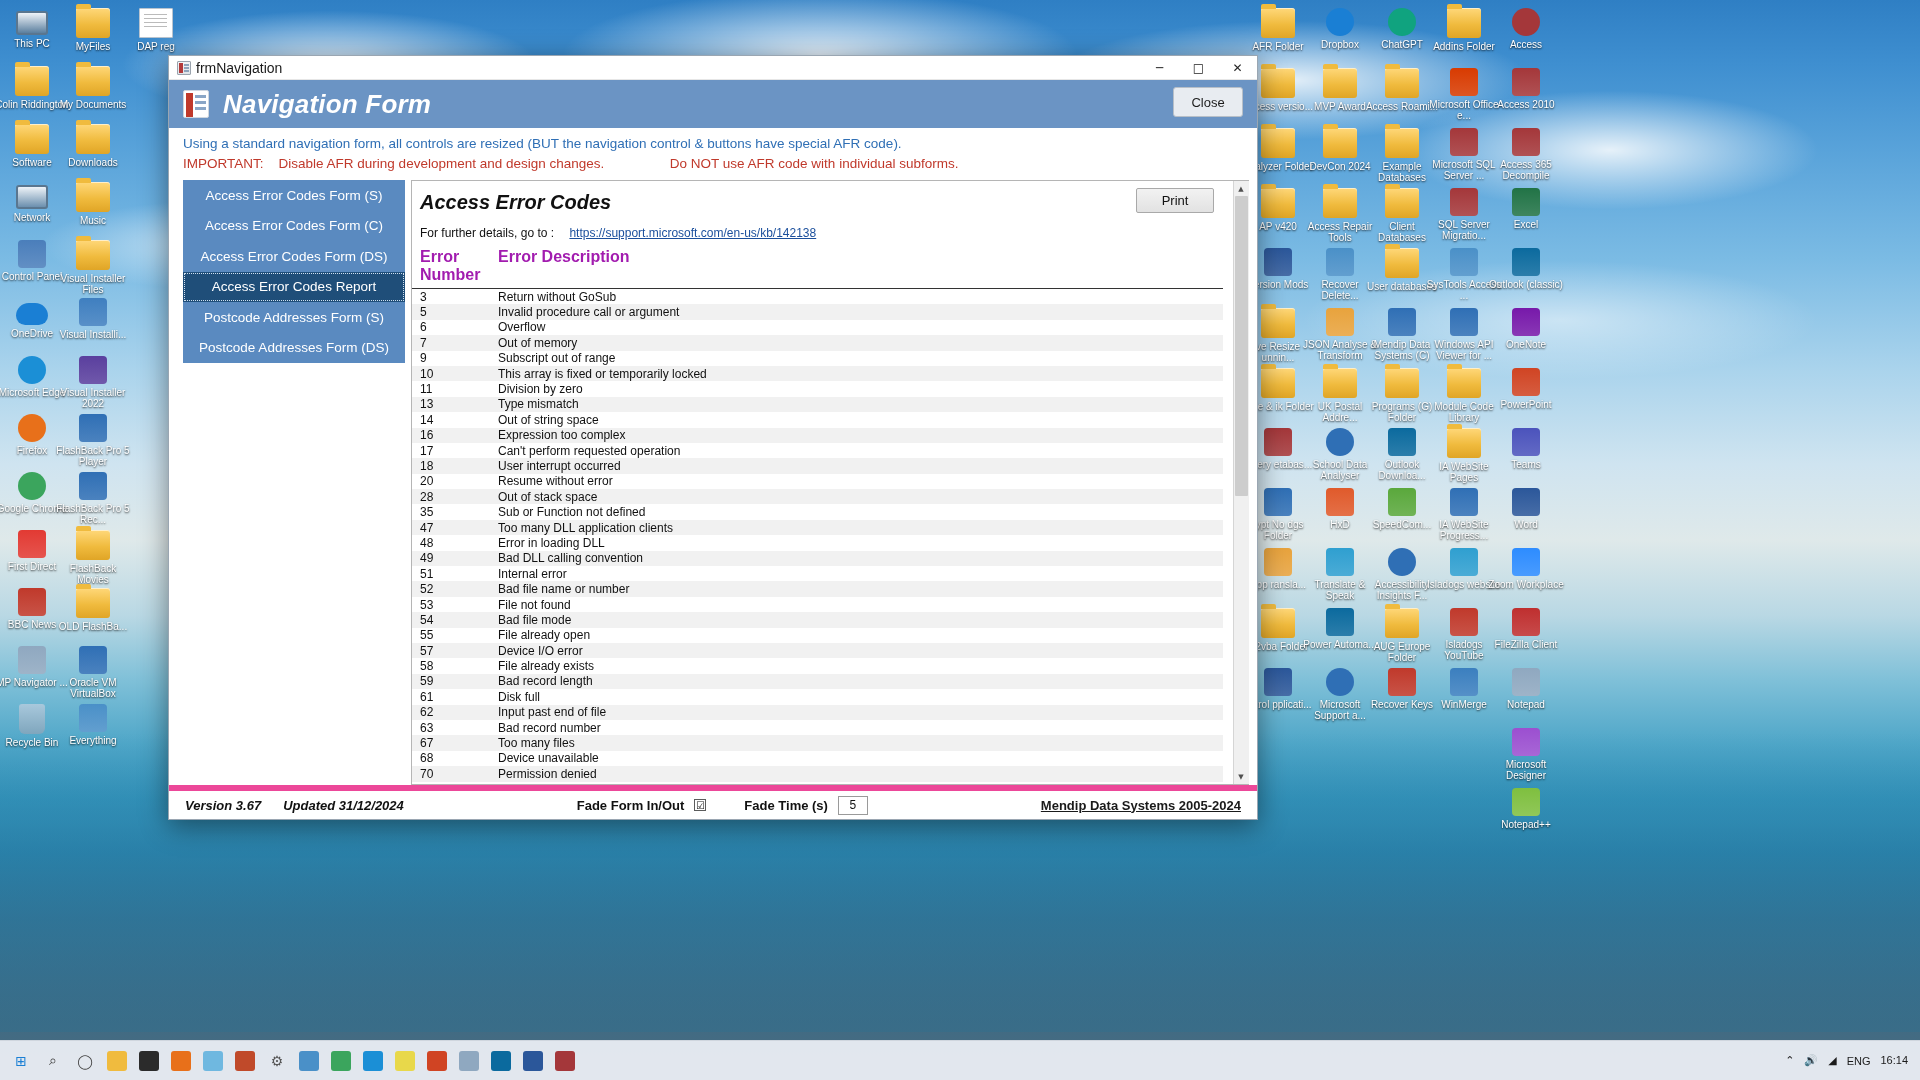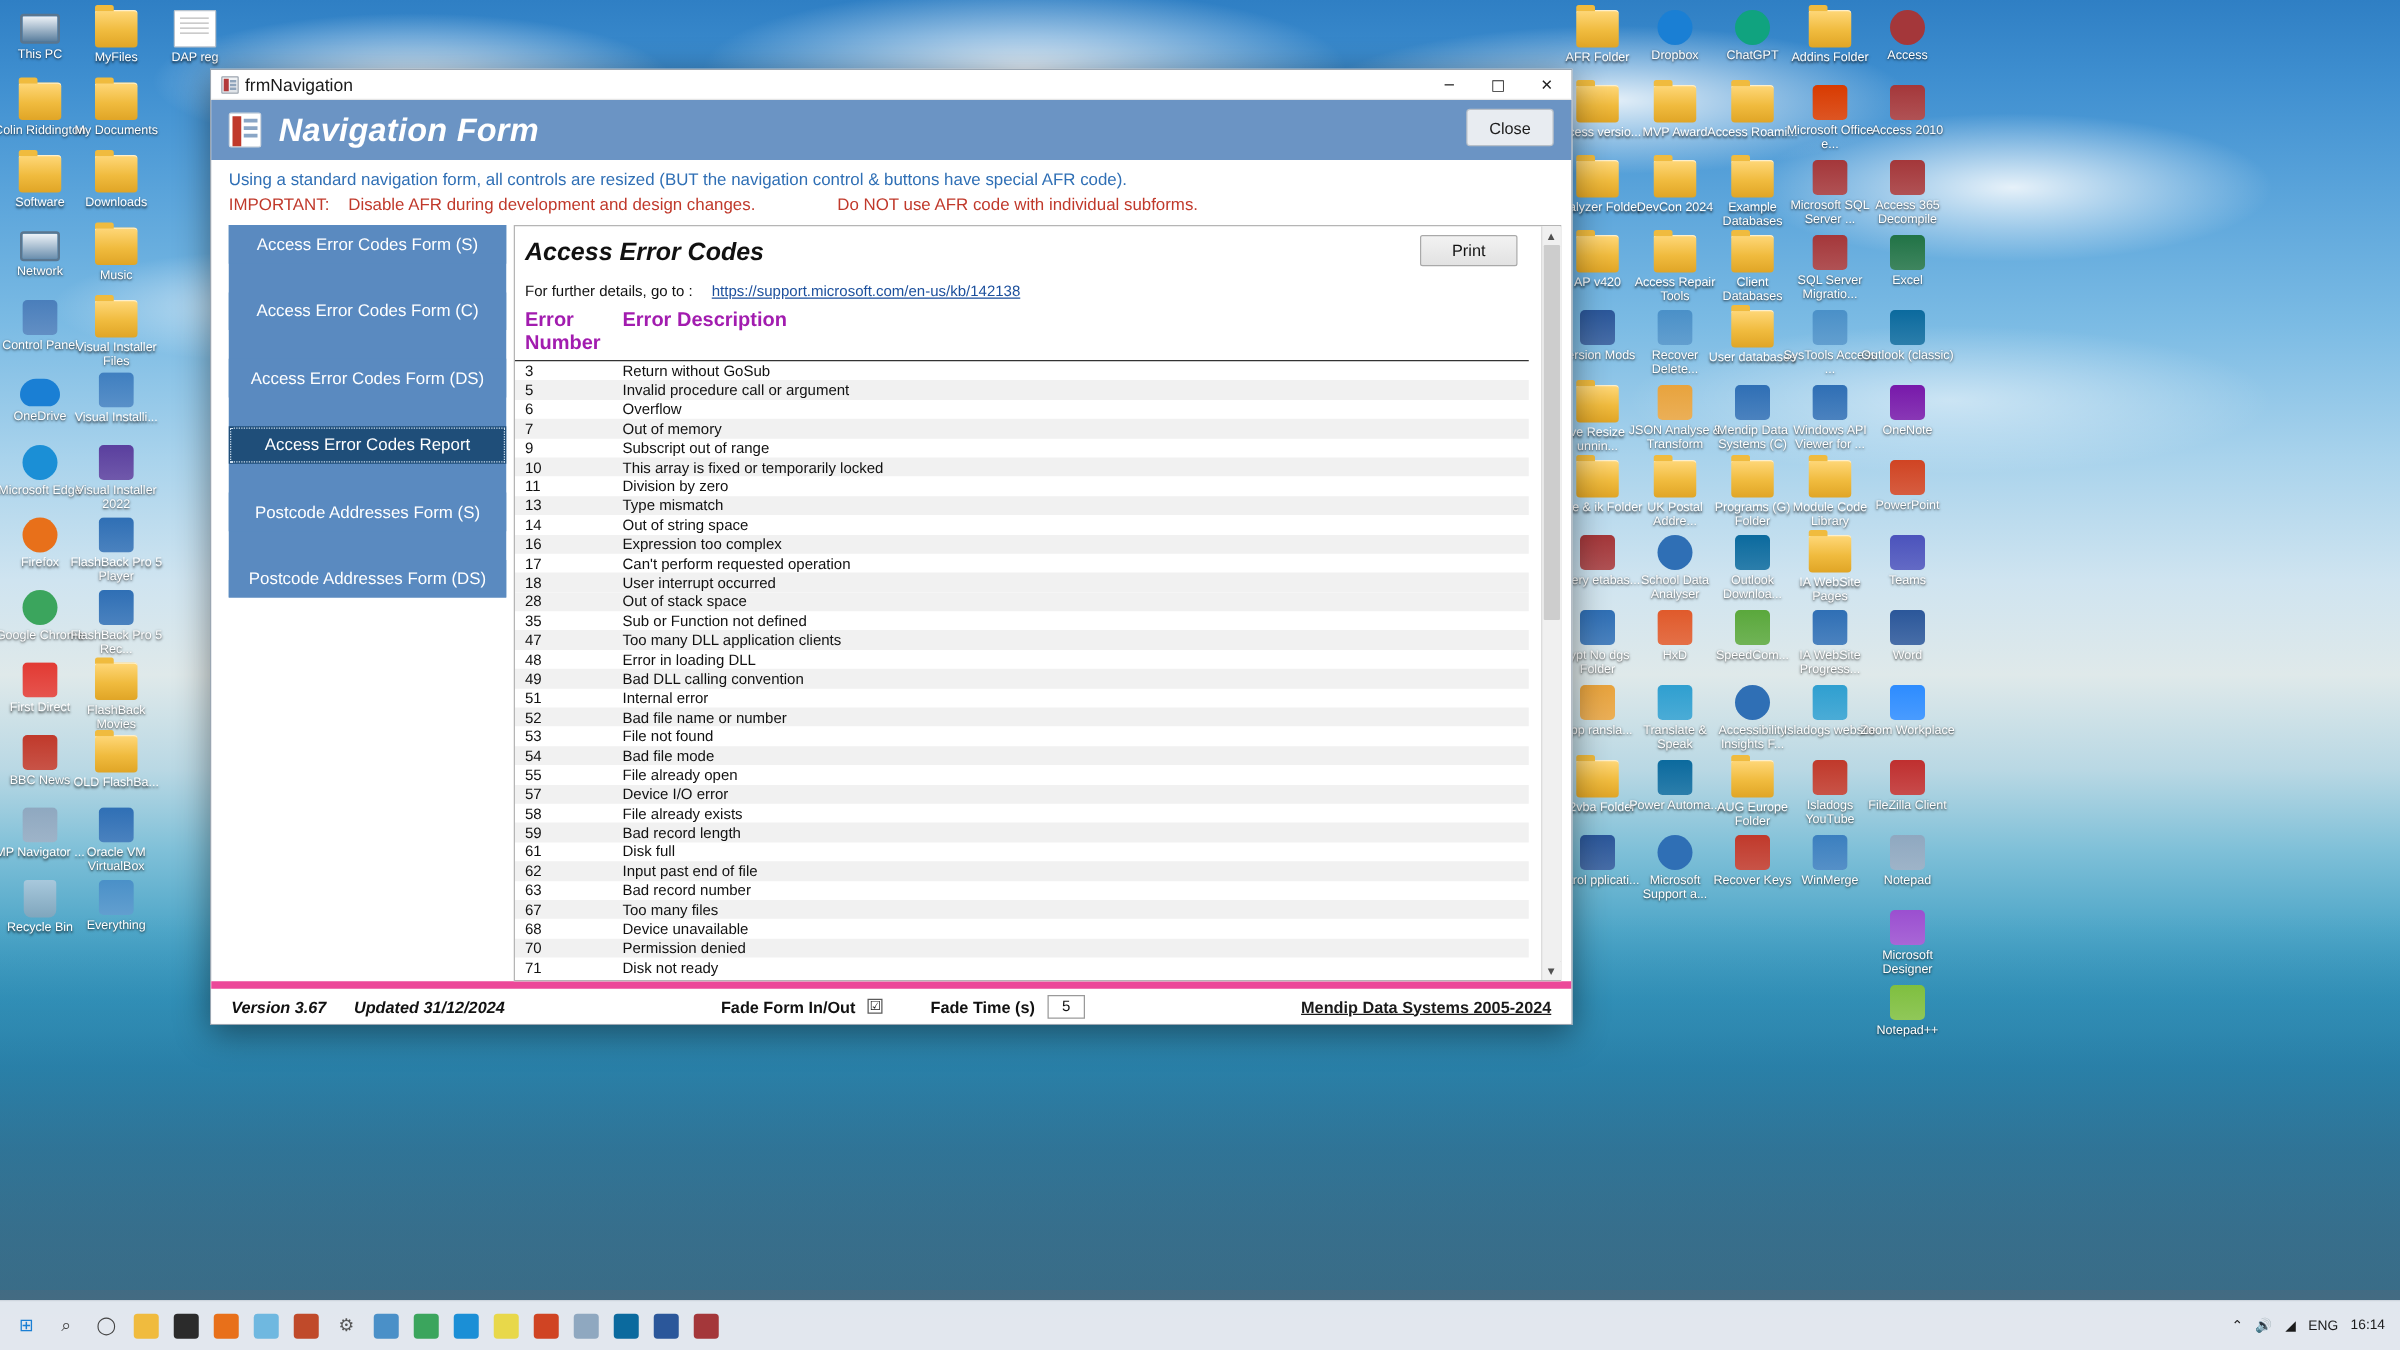--- a/index.html
+++ b/index.html
@@ -147,21 +147,21 @@
   #notes { padding: 6px 14px 2px 14px; flex: 0 0 auto; }
   #notes .line1 { color: #2f6fb5; font-size: 13.5px; line-height: 20px; }
   #notes .line2 { font-size: 13.5px; line-height: 20px; color:#c0392b; }
   #notes .line2 .imp { color: #c0392b; }
   #notes .line2 .sp { display:inline-block; width: 58px; }
 
   #body { flex: 1 1 auto; display: flex; padding: 4px 8px 0 14px; min-height: 0; }
 
   #navpane {
     width: 222px; flex: 0 0 222px; background: #5a8ac0;
-    display: flex; flex-direction: column; align-self: flex-start; gap: 23px;
+    display: flex; flex-direction: column; align-self: flex-start;
   }
   .navbtn {
     height: 30.5px; display: flex; align-items: center; justify-content: center;
     color: #fff; font-size: 13.5px; background: #5a8ac0;
   }
   .navbtn.sel {
     background: #1f4e79;
     outline: 1px dotted #cfe0f0; outline-offset: -2px;
   }
 
@@ -708,20 +708,24 @@
               <span>Expression too complex</span>
             </div>
             <div class="rpt-row">
               <span class="c1">17</span>
               <span>Can't perform requested operation</span>
             </div>
             <div class="rpt-row alt">
               <span class="c1">18</span>
               <span>User interrupt occurred</span>
             </div>
+            <div class="rpt-row">
+              <span class="c1">20</span>
+              <span>Resume without error</span>
+            </div>
             <div class="rpt-row alt">
               <span class="c1">28</span>
               <span>Out of stack space</span>
             </div>
             <div class="rpt-row">
               <span class="c1">35</span>
               <span>Sub or Function not defined</span>
             </div>
             <div class="rpt-row alt">
               <span class="c1">47</span>

